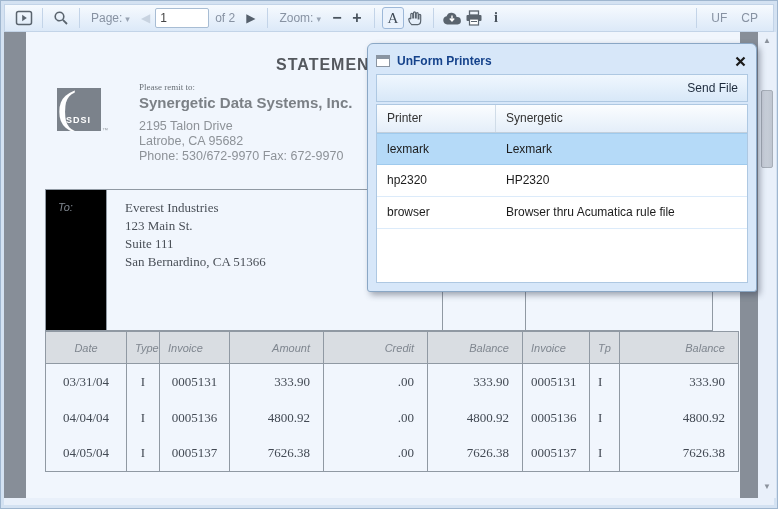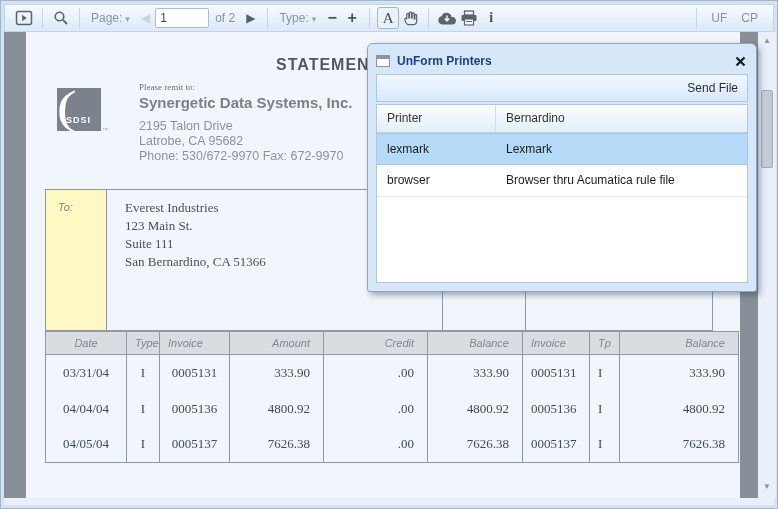--- a/index.html
+++ b/index.html
@@ -63,30 +63,30 @@
   .logo-tm { position:absolute; left:76px; top:95px; font-size:6px; color:#9aa0a6; }
   .remit { position:absolute; left:113px; top:50px; font-family:"Liberation Serif",serif;
            font-size:9px; color:#6a7077; }
   .company { position:absolute; left:113px; top:62px; font-size:15px; font-weight:bold;
              color:#7b8086; white-space:nowrap; }
   .addr { position:absolute; left:113px; font-size:12.5px; color:#8d9298; white-space:nowrap; }
 
   .to-box { position:absolute; left:19px; top:157px; width:668px; height:142px;
             border:1px solid #9099a3; }
   .to-label-cell { position:absolute; left:0; top:0; width:61px; height:140px;
-                   background:#fef9c3; border-right:1px solid #9099a3;
+                   background:#000000; border-right:1px solid #9099a3;
                    font-style:italic; font-size:11px; color:#7f868f; padding:11px 0 16px 12px; }
   .to-line { position:absolute; width:1px; top:0; height:140px; background:#9099a3; }
   .to-text { position:absolute; left:79px; top:9px; font-family:"Liberation Serif",serif;
              font-size:13px; color:#4a5058; line-height:18px; }
 
   table.stmt { position:absolute; left:19px; top:299px; width:693px;
                border-collapse:collapse; table-layout:fixed;
                border:1px solid #9099a3; }
-  table.stmt th { height:23px; background:#d9dde2; border:1px solid #9099a3;
+  table.stmt th { height:32px; background:#d9dde2; border:1px solid #9099a3;
                   font-style:italic; font-weight:normal; font-size:11px; color:#7f868f;
                   padding:0 8px; }
   table.stmt td { height:36px; border-left:1px solid #9099a3; border-right:1px solid #9099a3;
                   font-family:"Liberation Serif",serif; font-size:13px; color:#434a54;
                   padding:0 8px; }
   .al-l { text-align:left; }  .al-c { text-align:center; }  .al-r { text-align:right; padding-right:13px !important; }
 
   
   .dialog { position:absolute; left:366px; top:42px; width:390px; height:249px;
             background:#d7e7f9; border:1px solid #8aa7c5; border-radius:6px 6px 3px 3px;
@@ -133,21 +133,21 @@
       </svg>
     </div>
     <div class="tb-sep"></div>
     <span class="tb-label">Page:</span>
     <span class="tb-chevron">▾</span>
     <span class="tb-arrow disabled">◀</span>
     <input class="page-input" value="1" style="">
     <span class="of-label">of 2</span>
     <span class="tb-arrow enabled">▶</span>
     <div class="tb-sep"></div>
-    <span class="tb-label">Type:</span>
+    <span class="tb-label">Zoom:</span>
     <span class="tb-chevron">▾</span>
     <span class="glyph-btn">−</span>
     <span class="glyph-btn">+</span>
     <div class="tb-sep"></div>
     <div class="tb-btn active a-btn">A</div>
     <div class="tb-btn">
       <svg width="15" height="16" viewBox="0 0 15 16">
         <path d="M4.6 14.6 C3.2 13.4 1.8 11.2 1.8 9.4 c0-1 1.4-1.4 2-.3 V4.3 a1 1 0 0 1 2 0 V8 h.7 V2.9 a1 1 0 0 1 2 0 V8 h.7 V3.7 a1 1 0 0 1 2 0 V8.9 h.7 V5.3 a.9.9 0 0 1 1.8 0 V10.6 c0 2.4-1.5 4-3 4z" fill="none" stroke="#5a646e" stroke-width="1.2"></path>
       </svg>
     </div>
@@ -286,28 +286,32 @@
           <path d="M1.5 1.5 L9.5 9.5 M9.5 1.5 L1.5 9.5" stroke="#1a1a1a" stroke-width="2.2"></path>
         </svg>
       </div>
     </div>
     <div class="dlg-toolbar">
       <span class="send-btn">Send File</span>
     </div>
     <div class="dlg-grid">
       <div class="grid-head">
         <div class="grid-head-cell gc-printer">Printer</div>
-        <div class="grid-head-cell gc-desc">Bernardino</div>
+        <div class="grid-head-cell gc-desc">Synergetic</div>
       </div>
       <div id="grid-rows">
           <div class="grid-row selected">
             <div class="grid-cell gc-printer">lexmark</div>
             <div class="grid-cell gc-desc">Lexmark</div>
           </div>
           <div class="grid-row">
+            <div class="grid-cell gc-printer">hp2320</div>
+            <div class="grid-cell gc-desc">HP2320</div>
+          </div>
+          <div class="grid-row">
             <div class="grid-cell gc-printer">browser</div>
             <div class="grid-cell gc-desc">Browser thru Acumatica rule file</div>
           </div>
         </div>
     </div>
   </div>
 
 </div>
 
 </body></html>

